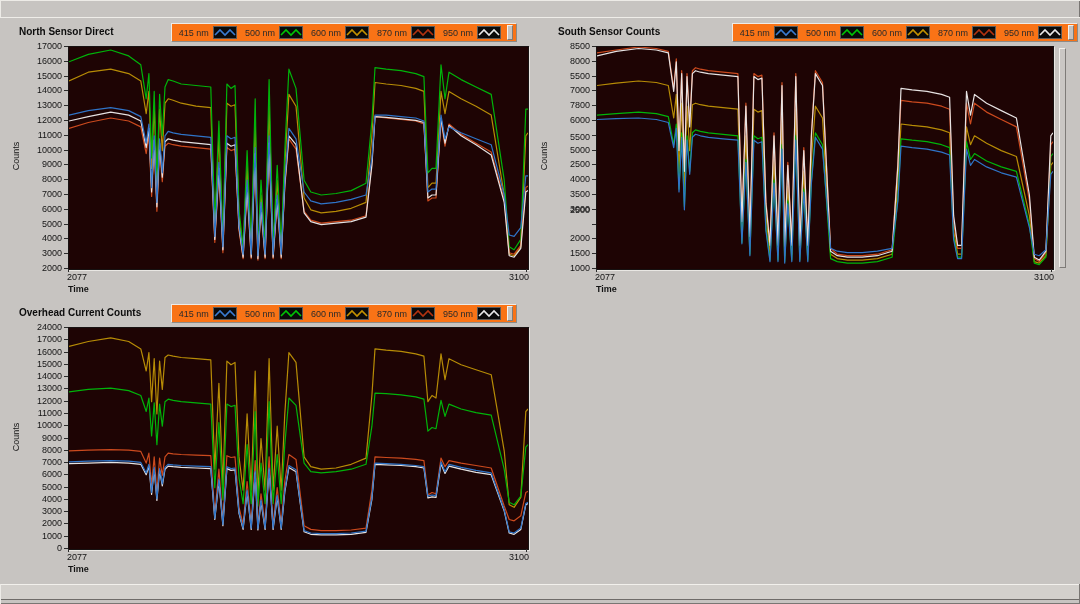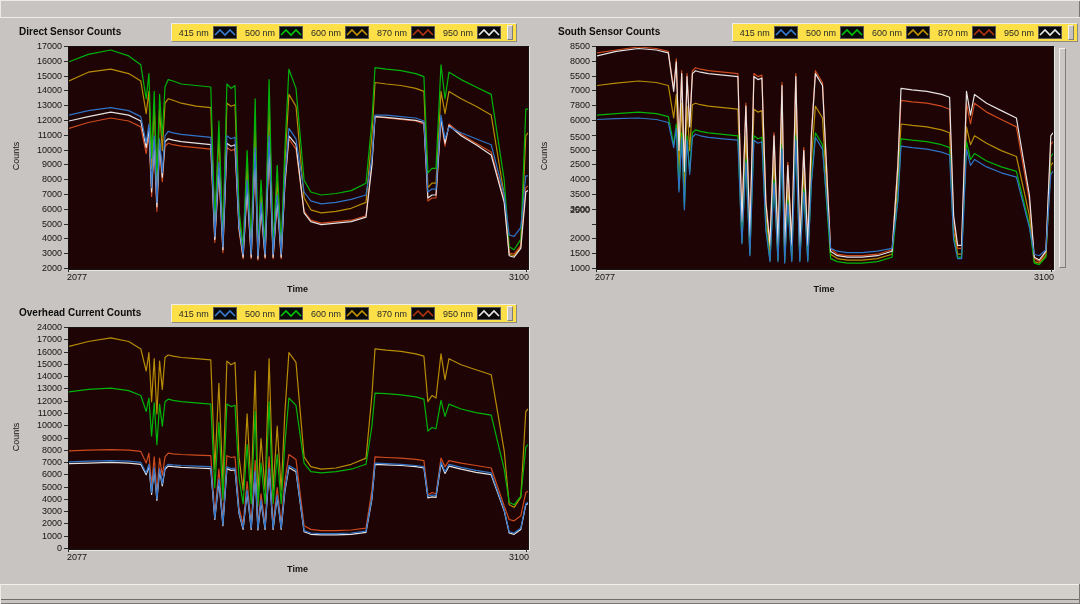--- a/index.html
+++ b/index.html
@@ -13,47 +13,47 @@
        margin-right:2px;height:11px;line-height:11px;cursor:default;}
   .tab.active{background:#dad7d3;margin-top:-2px;height:14px;padding-top:3px;
        box-shadow:inset 1px 1px 0 #f7f5f2;border-color:#7e7b78;}
   .content{position:absolute;left:0;top:17px;width:1080px;height:566px;background:#c7c4c1;
        border-top:1px solid #efede9;}
   .bottom-strip{position:absolute;left:1px;top:584px;width:1078px;height:14px;background:#d3d0cc;
        border-top:1px solid #f2f0ec;border-bottom:1px solid #6f6c69;}
   
   .chart-panel{position:absolute;width:533px;height:282px;}
   .chart-title{position:absolute;left:11px;top:4px;font-size:10px;font-weight:bold;color:#0d0d0d;white-space:nowrap;}
-  .legend{position:absolute;top:1px;height:17px;display:flex;align-items:center;background:#fde047;
+  .legend{position:absolute;top:1px;height:17px;display:flex;align-items:center;background:#f97316;
        border:1px solid;border-color:#eeece8 #8d8a86 #8d8a86 #eeece8;padding:0 3px;}
   .leg-item{display:flex;align-items:center;gap:4px;padding:1px 4px;}
   .leg-label{font-size:9px;color:#2a2a2a;white-space:nowrap;}
   .leg-swatch{width:22px;height:11px;background:#0a0a0a;border:1px solid #5c5a58;display:inline-flex;}
   .leg-ridge{width:4px;height:13px;background:#c5c2bf;border:1px solid;
        border-color:#f4f2ee #7e7b78 #7e7b78 #f4f2ee;margin-left:2px;}
   .plot{position:absolute;background:#1e0404;border:1px solid #171212;
        box-shadow:1px 1px 0 #e9e7e3;}
   .plot svg{position:absolute;left:0;top:0;}
   .ytick{position:absolute;font-size:9px;color:#141414;width:40px;text-align:right;line-height:10px;}
   .xtick{position:absolute;font-size:9px;color:#141414;line-height:10px;}
   .tickmark{position:absolute;background:#2c2c2c;}
   .ylabel-title{position:absolute;font-size:9px;color:#141414;width:60px;text-align:center;
        transform:rotate(-90deg);transform-origin:center;}
-  .xlabel-title{position:absolute;font-size:9px;font-weight:bold;color:#141414;text-align:center;}
+  .xlabel-title{position:absolute;font-size:9px;font-weight:bold;color:#141414;text-align:left;}
   .side-ridge{position:absolute;width:5px;background:#cac7c4;border:1px solid;
        border-color:#f2f0ec #7e7b78 #7e7b78 #f2f0ec;}
 </style>
 </head>
 <body>
 
 <div class="screen">
   <div class="content"></div>
 
   <div class="chart-panel" style="left:8px;top:22px;">
-    <div class="chart-title">Direct Sensor Counts</div>
+    <div class="chart-title">North Sensor Direct</div>
     <div class="legend" style="right:24px;">
         <div class="leg-item">
           <span class="leg-label">415 nm</span>
           <span class="leg-swatch">
             <svg viewBox="0 0 22 11" width="22" height="11">
               <polyline points="1,8 6,3 11,8 16,3 21,8" fill="none" stroke="#3a7bd0" stroke-width="1.6"></polyline>
             </svg>
           </span>
         </div>
         <div class="leg-item">

